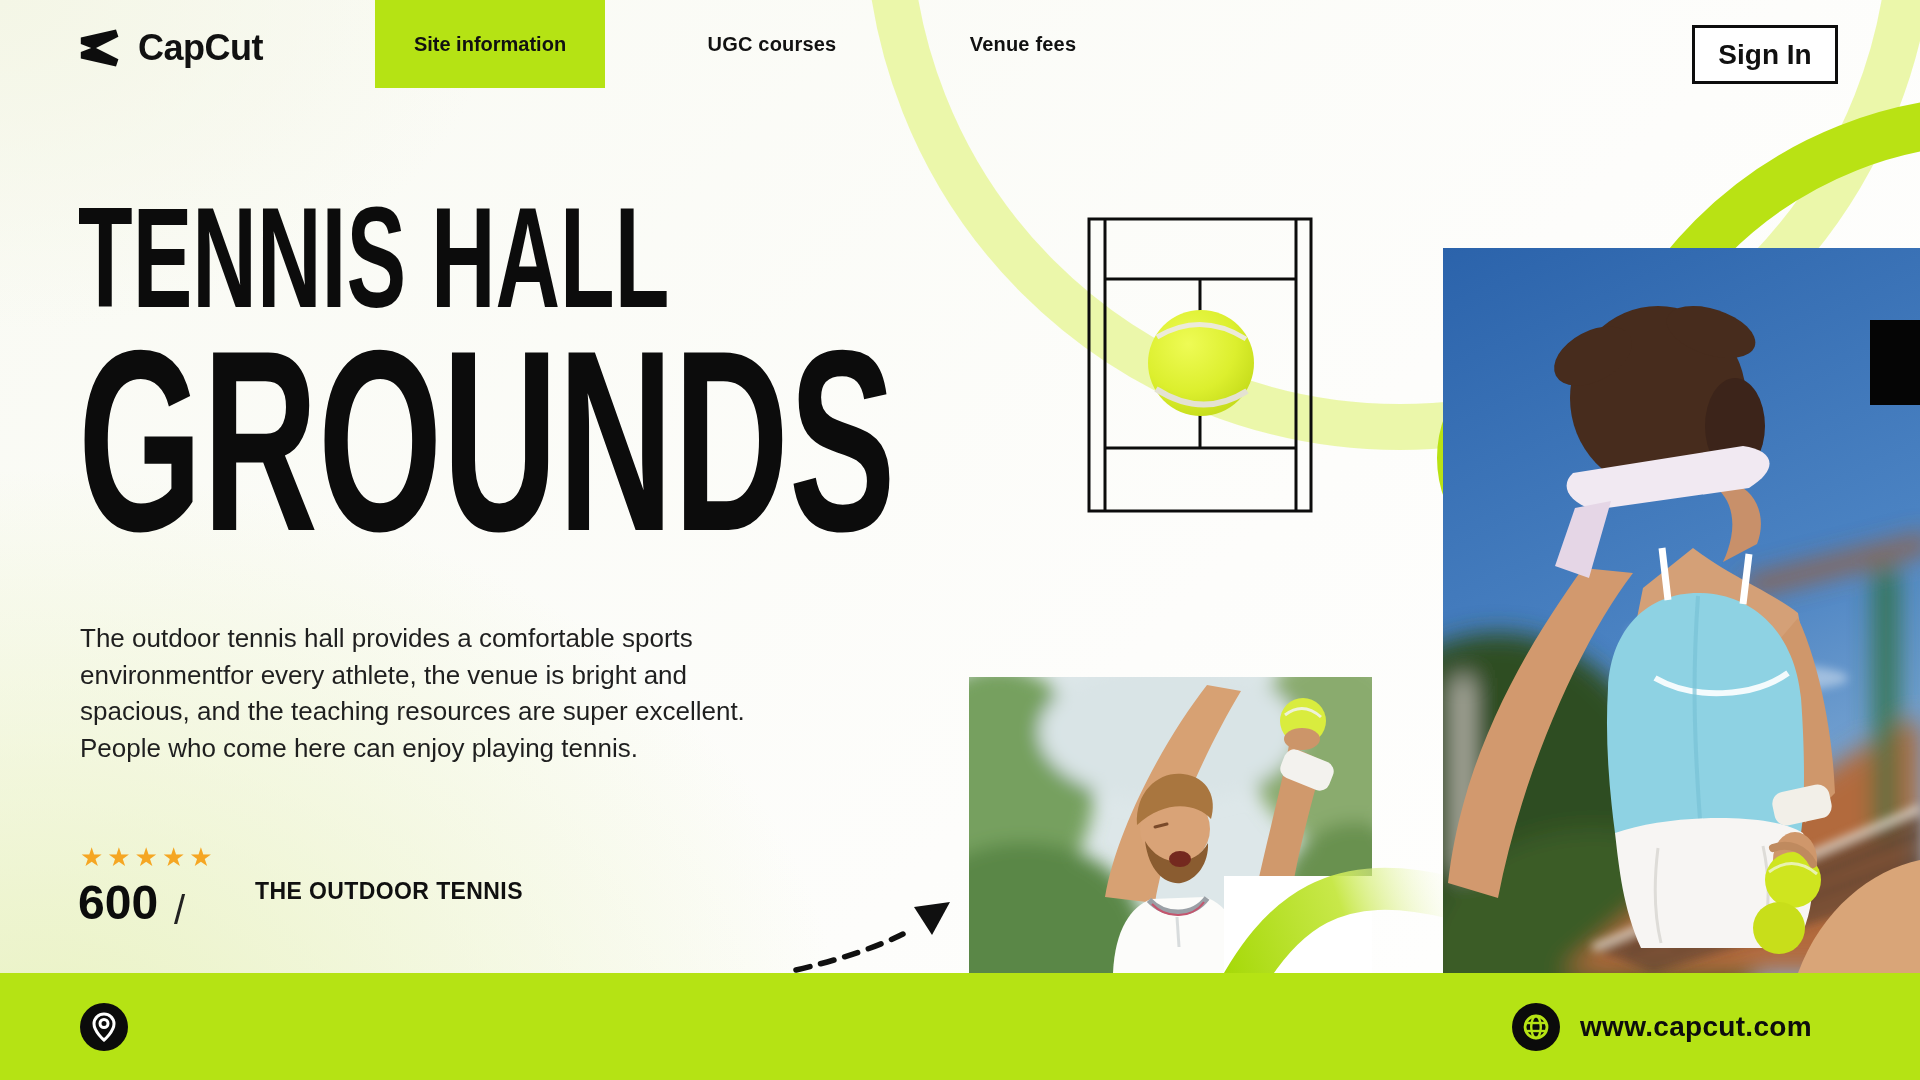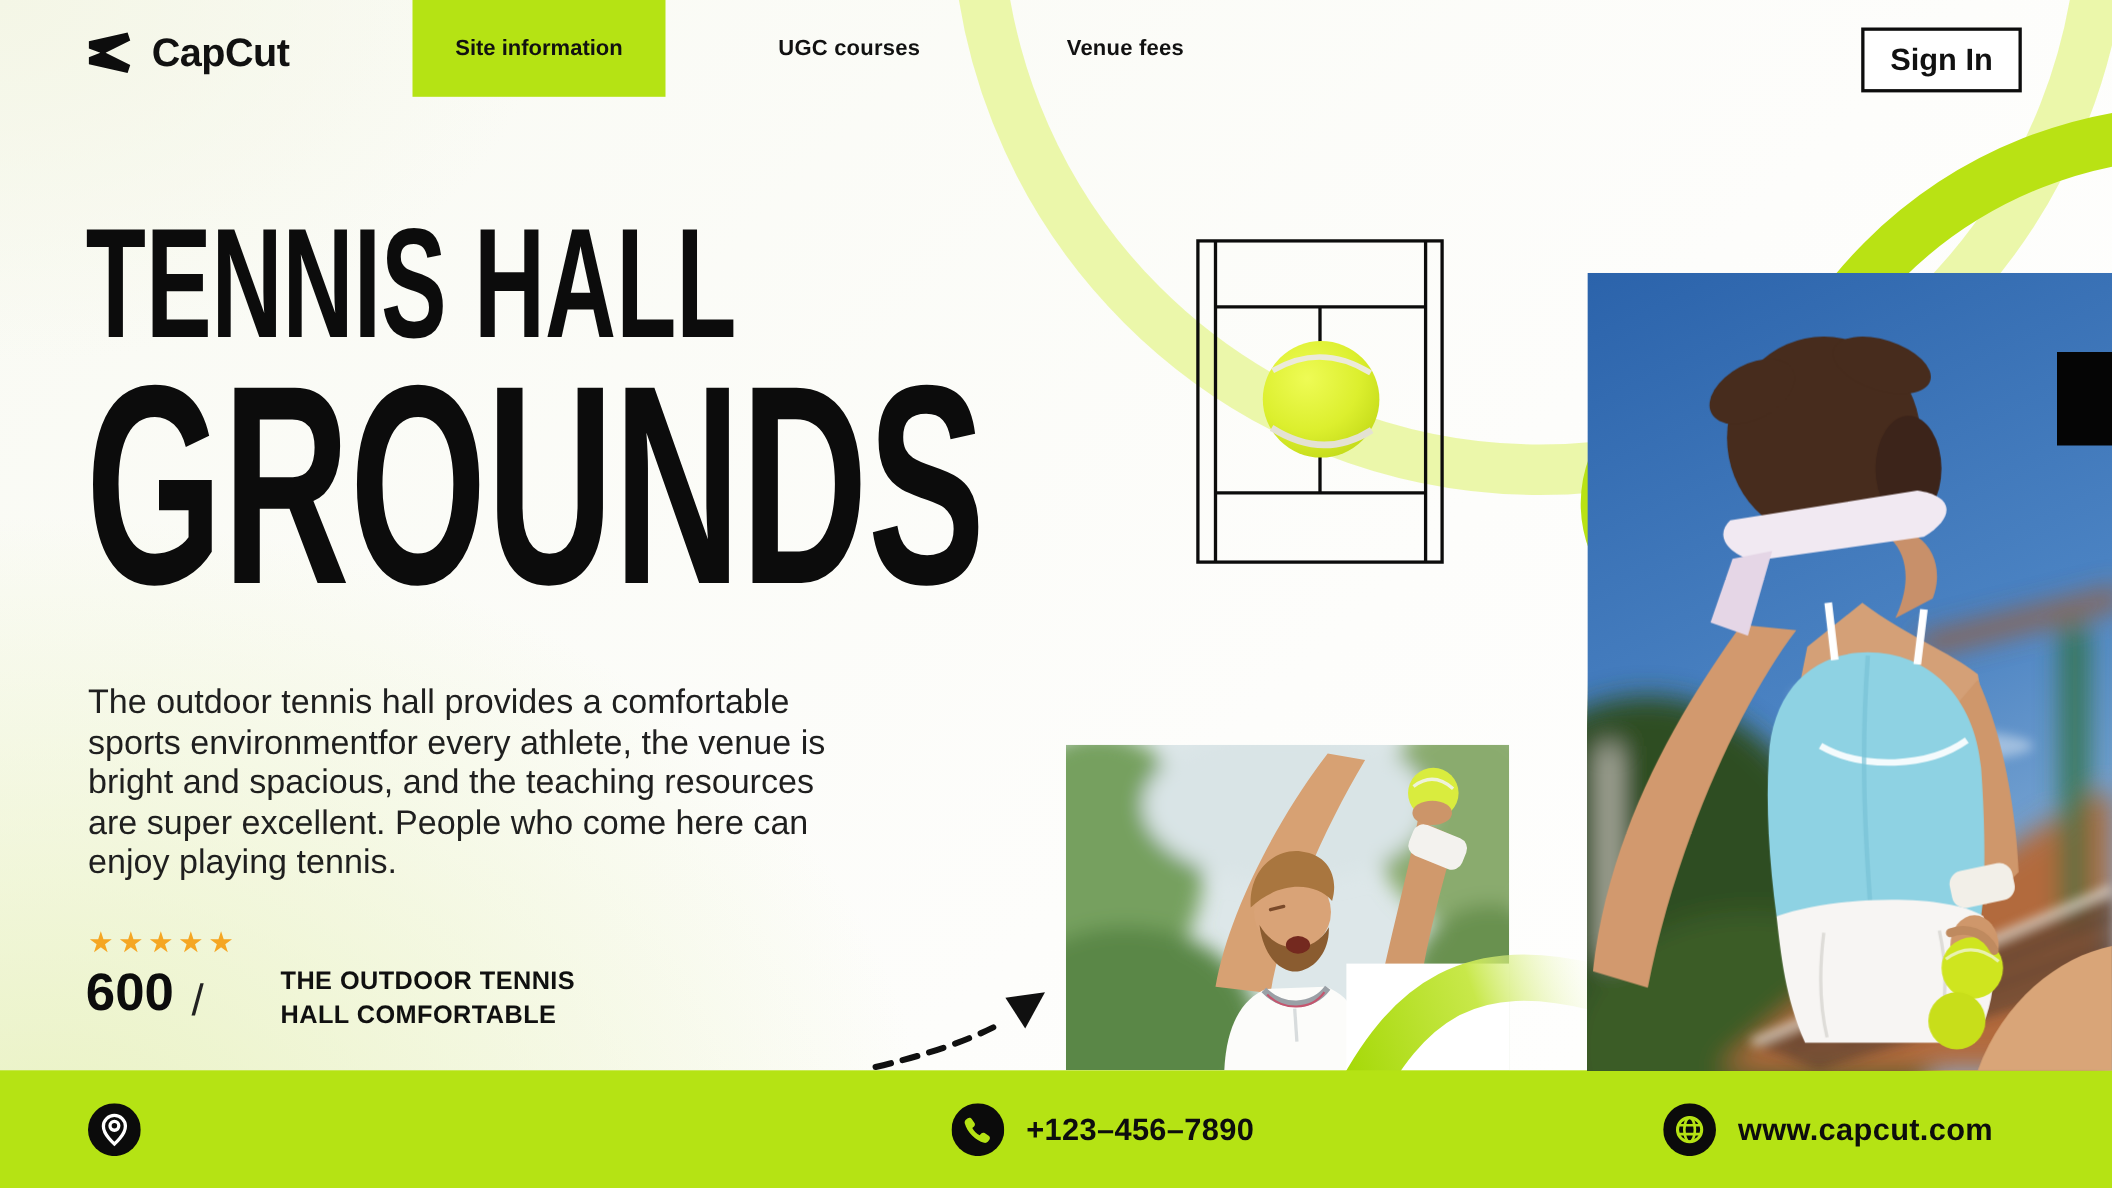--- a/index.html
+++ b/index.html
@@ -24,21 +24,21 @@
   .logo-text { font-size:36px; font-weight:bold; letter-spacing:-0.5px; }
   .signin { left:1692px; top:25px; width:146px; height:59px; background:#fff;
     border:3px solid #0d0d0d; display:flex; align-items:center; justify-content:center;
     font-size:28px; font-weight:bold; z-index:9; cursor:pointer; }
 
   
   .title1 { left:78px; top:198px; font-size:142px; line-height:120px; font-weight:bold;
     transform:scaleX(0.63); transform-origin:0 0; white-space:nowrap; color:#0c0c0c; z-index:8; }
   .title2 { left:78px; top:338px; font-size:258px; line-height:205px; font-weight:bold;
     transform:scaleX(0.62); transform-origin:0 0; white-space:nowrap; color:#0c0c0c; z-index:8; }
-  .desc { left:80px; top:620px; width:700px; font-size:31px; line-height:36.5px; color:#1f1f1f; z-index:8; }
+  .desc { left:80px; top:620px; width:700px; font-size:26px; line-height:36.5px; color:#1f1f1f; z-index:8; }
   .stars { left:80px; top:842px; font-family:"DejaVu Sans",sans-serif; font-size:26px;
     letter-spacing:4px; color:#f5a623; z-index:8; }
   .rating-row { left:78px; top:872px; display:flex; align-items:flex-end; z-index:8; }
   .rating-value { font-size:48px; line-height:62px; font-weight:bold; color:#0c0c0c; }
   .rating-sep { font-size:40px; line-height:48px; margin-left:16px; color:#222; font-weight:normal; }
   .rating-caption { left:255px; top:876px; font-size:23px; line-height:31px; font-weight:bold;
     letter-spacing:.4px; color:#101010; z-index:8; }
 
   
   .decor { left:0; top:0; z-index:1; pointer-events:none; }
@@ -227,41 +227,31 @@
   <div class="abs title2">GROUNDS</div>
   <div class="abs desc">The outdoor tennis hall provides a comfortable sports environmentfor every athlete, the venue is bright and spacious, and the teaching resources are super excellent. People who come here can enjoy playing tennis.</div>
 
   <div class="abs stars">★★★★★</div>
   <div class="abs rating-row">
     <span class="rating-value">600</span>
     <span class="rating-sep">/</span>
   </div>
   <div class="abs rating-caption">
     <div>THE OUTDOOR TENNIS</div>
-    <div>HALL COMFORTABLE</div>
   </div>
 
   <div class="abs footer">
     <div class="contact" style="left:80px;">
       <span class="icon-badge">
         <svg width="48" height="48" viewBox="0 0 48 48">
           <circle cx="24" cy="24" r="24" fill="#0b0b0b"></circle>
           <path d="M24,11 C18.5,11 14,15.4 14,20.8 C14,28.6 24,37 24,37 C24,37 34,28.6 34,20.8 C34,15.4 29.5,11 24,11 Z" fill="none" stroke="#ffffff" stroke-width="3"></path>
           <circle cx="24" cy="20.5" r="4" fill="none" stroke="#ffffff" stroke-width="3"></circle>
         </svg>
       </span>
-    </div>
-    <div class="contact" style="left:865px;">
-      <span class="icon-badge">
-        <svg width="48" height="48" viewBox="0 0 48 48">
-          <circle cx="24" cy="24" r="24" fill="#0b0b0b"></circle>
-          <path d="M33.8,29.6 L30.1,27.1 C29.1,26.4 27.8,26.6 27,27.5 L25.6,29.1 C22.9,27.6 20.4,25.1 18.9,22.4 L20.5,21 C21.4,20.2 21.6,18.9 20.9,17.9 L18.4,14.2 C17.6,13 15.9,12.7 14.8,13.6 L13.3,14.8 C12.2,15.7 11.7,17.1 12.1,18.4 C14,25.9 22.1,34 29.6,35.9 C30.9,36.3 32.3,35.8 33.2,34.7 L34.4,33.2 C35.3,32.1 35,30.4 33.8,29.6 Z" fill="#b5e314"></path>
-        </svg>
-      </span>
-      <span class="contact-text">+123–456–7890</span>
     </div>
     <div class="contact" style="left:1512px;">
       <span class="icon-badge">
         <svg width="48" height="48" viewBox="0 0 48 48">
           <circle cx="24" cy="24" r="24" fill="#0b0b0b"></circle>
           <circle cx="24" cy="24" r="11" fill="none" stroke="#b5e314" stroke-width="2.8"></circle>
           <ellipse cx="24" cy="24" rx="4.8" ry="11" fill="none" stroke="#b5e314" stroke-width="2.4"></ellipse>
           <line x1="13.5" y1="20" x2="34.5" y2="20" stroke="#b5e314" stroke-width="2.4"></line>
           <line x1="13.5" y1="28" x2="34.5" y2="28" stroke="#b5e314" stroke-width="2.4"></line>
         </svg>

